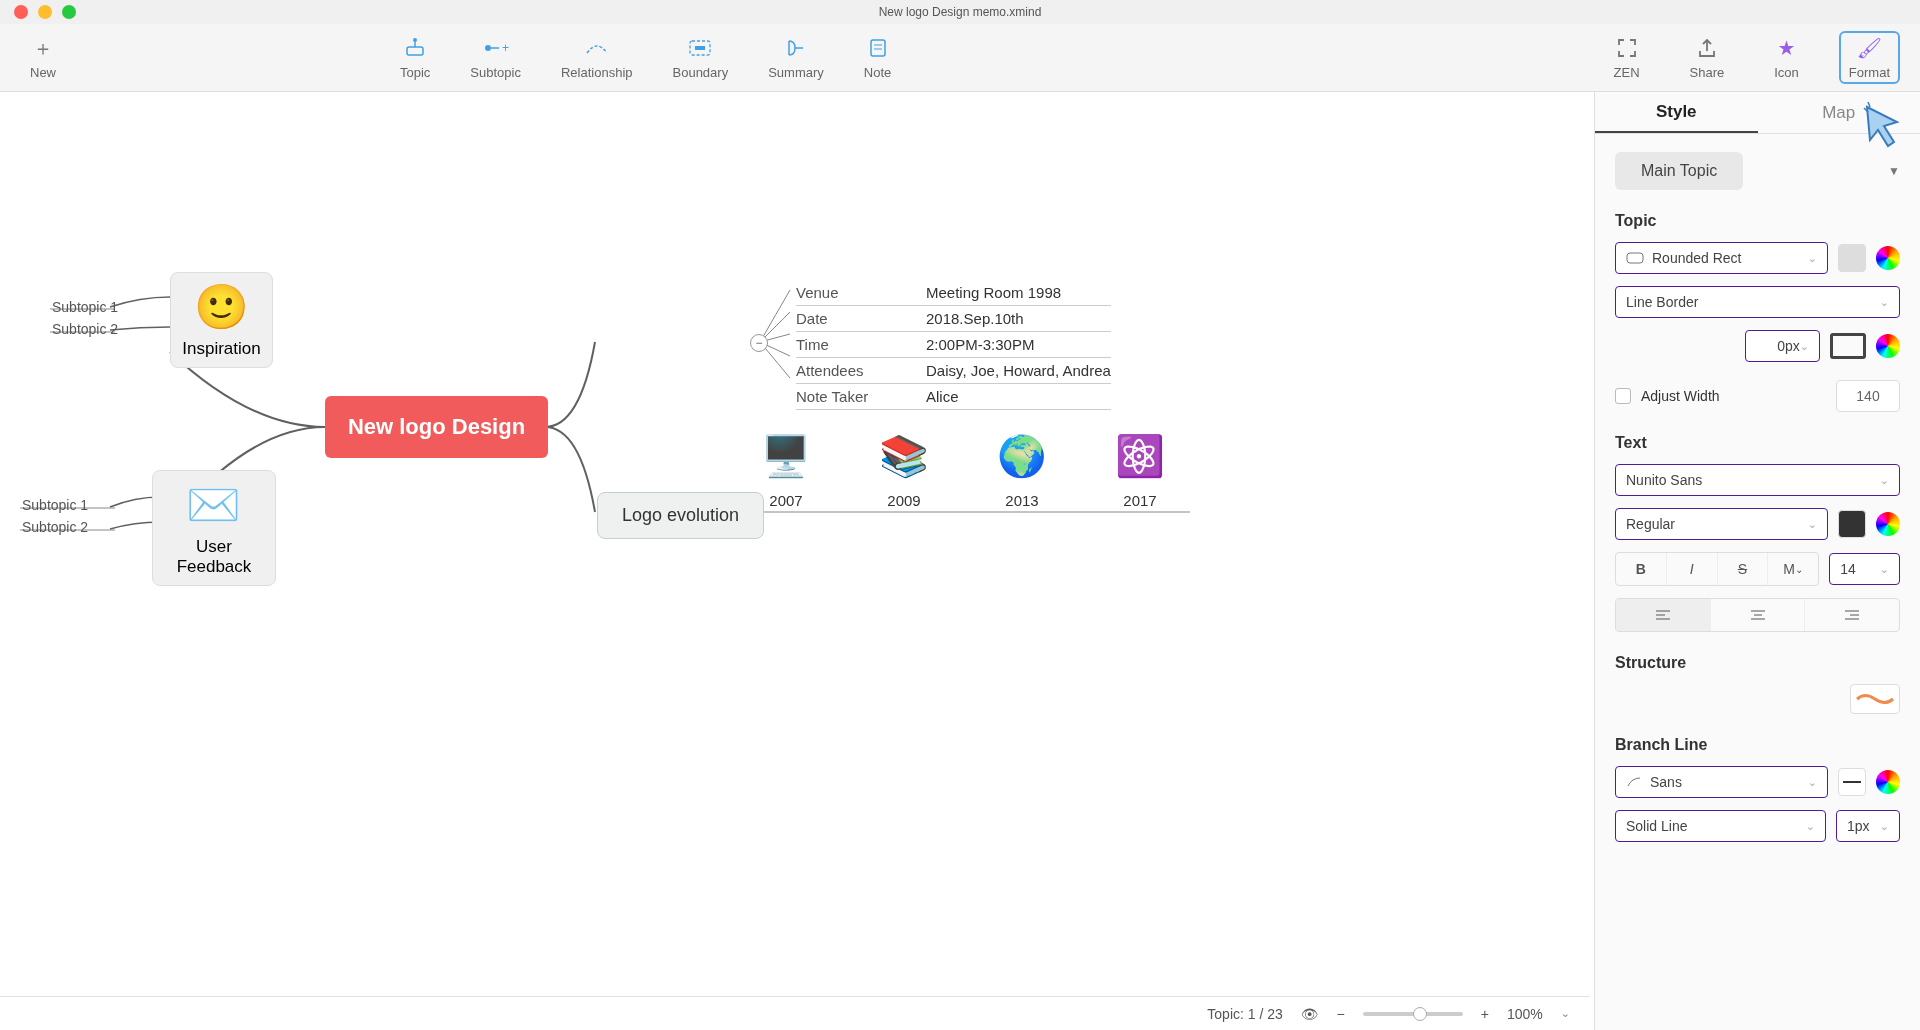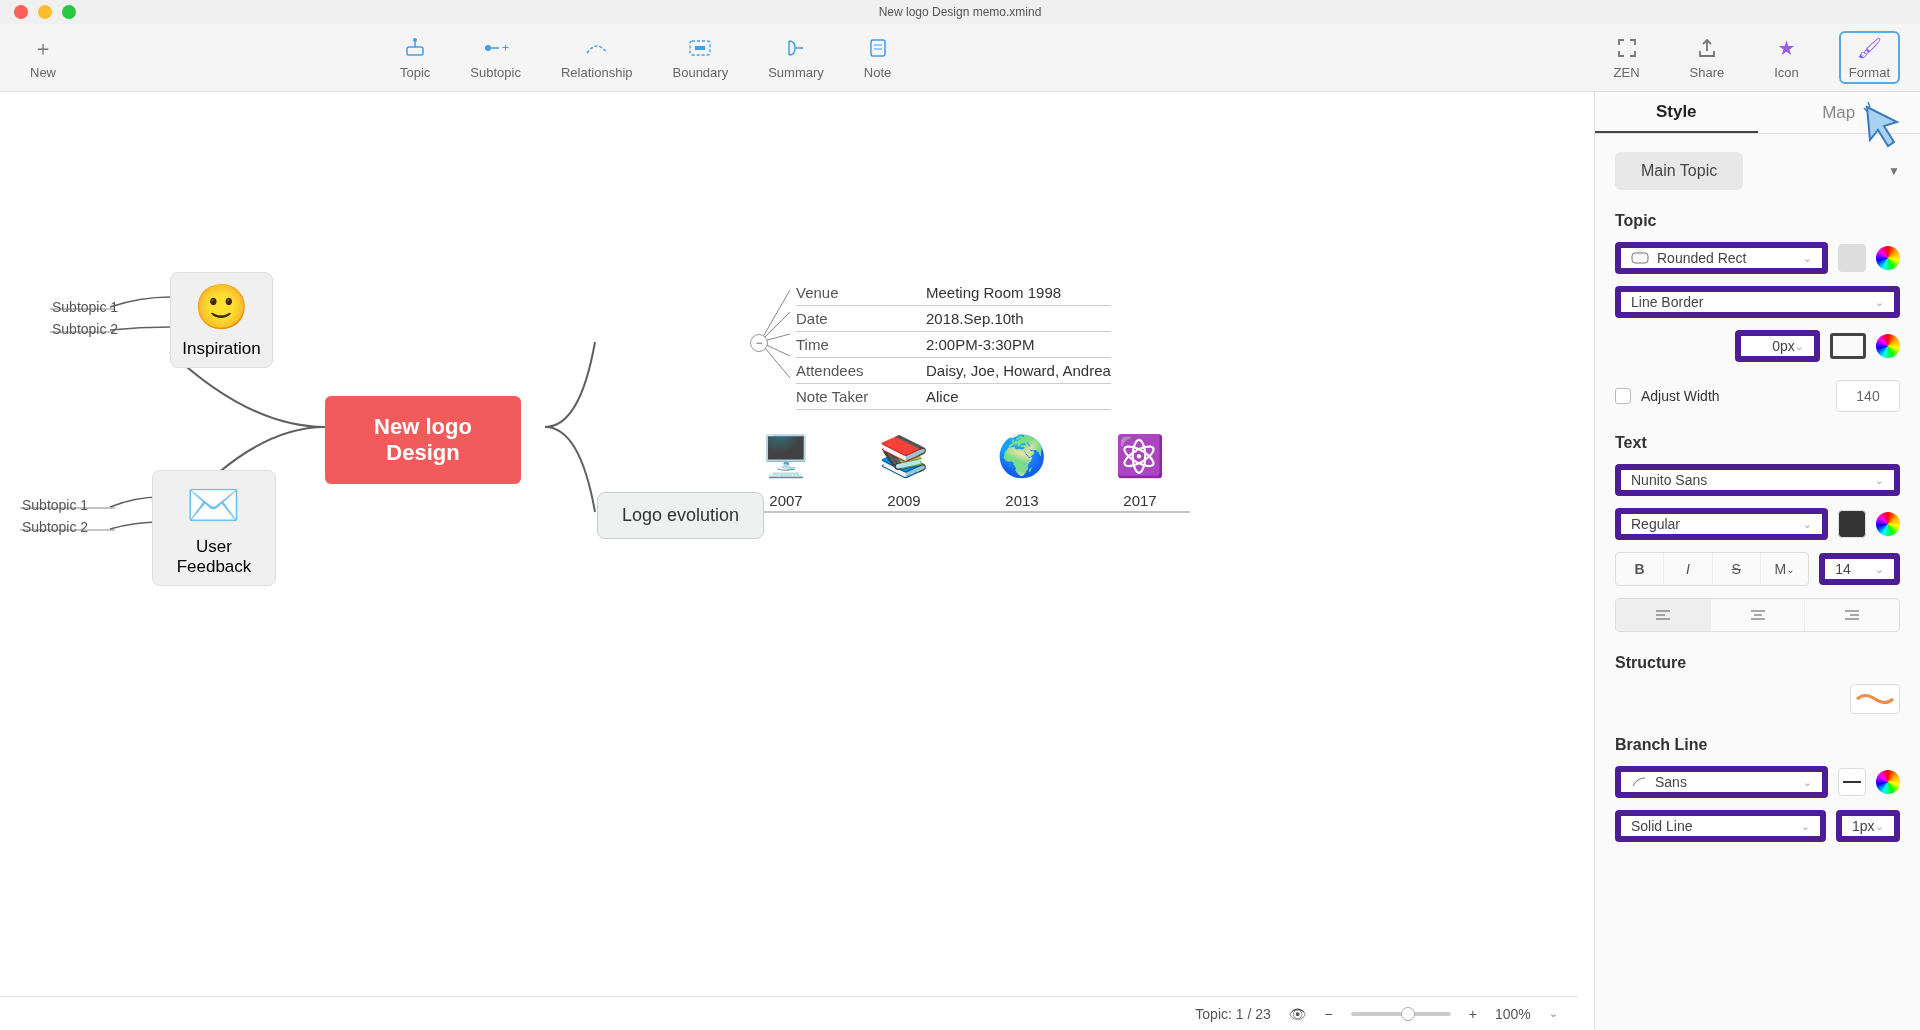--- a/index.html
+++ b/index.html
@@ -28,38 +28,38 @@
 
 .side-tabs { display: flex; height: 42px; border-bottom: 1px solid #e0e0e0; }
 .side-tab { flex: 1; display: flex; align-items: center; justify-content: center; font-size: 17px; color: #888; cursor: pointer; }
 .side-tab.active { font-weight: 700; color: #222; border-bottom: 2px solid #444; }
 
 .side-body { flex: 1; padding: 18px 20px; overflow-y: auto; font-size: 14px; color: #333; }
 .side-row { display: flex; align-items: center; gap: 10px; margin-bottom: 12px; }
 .main-topic-chip { background: #e8e8e8; padding: 10px 26px; border-radius: 6px; color: #444; font-size: 16px; }
 .chev { margin-left: auto; color: #777; font-size: 12px; }
 .section-heading { font-weight: 700; margin-top: 22px; margin-bottom: 12px; font-size: 16px; }
-.select { flex: 1; background: #fff; border: 6px solid #4c1d95; border-radius: 4px; height: 32px; display: flex; align-items: center; padding: 0 10px; font-size: 14px; color: #444; justify-content: space-between; cursor: pointer; }
+.select { flex: 1; background: #fff; border: 1px solid #4c1d95; border-radius: 4px; height: 32px; display: flex; align-items: center; padding: 0 10px; font-size: 14px; color: #444; justify-content: space-between; cursor: pointer; }
 .select .caret { color: #aaa; font-size: 11px; }
 .swatch { width: 28px; height: 28px; border: 1px solid #ddd; border-radius: 4px; background: #ddd; cursor: pointer; }
 .color-wheel { width: 24px; height: 24px; border-radius: 50%; background: conic-gradient(red,orange,yellow,lime,cyan,blue,magenta,red); cursor: pointer; }
 .small-input { width: 64px; height: 32px; border: 1px solid #ddd; border-radius: 4px; background: #fff; text-align: center; font-size: 14px; color: #666; }
 .rect-preview { width: 36px; height: 26px; border: 3px solid #444; border-radius: 3px; cursor: pointer; }
 .checkbox { width: 16px; height: 16px; border: 1px solid #bbb; border-radius: 3px; background: #fff; cursor: pointer; }
 .btn-row { display: flex; gap: 0; border: 1px solid #ddd; border-radius: 4px; overflow: hidden; }
 .btn-row .seg { flex: 1; height: 32px; display: flex; align-items: center; justify-content: center; font-size: 14px; color: #555; cursor: pointer; border-right: 1px solid #eee; }
 .btn-row .seg:last-child { border-right: none; }
 .btn-row .seg.active { background: #eee; }
 .structure-preview { width: 50px; height: 30px; background: #fff; border: 1px solid #ddd; border-radius: 4px; display: flex; align-items: center; justify-content: center; cursor: pointer; }
 
 .cursor-arrow { position: absolute; top: 10px; right: 18px; width: 40px; height: 50px; z-index: 50; pointer-events: none; }
 
 
 .node { position: absolute; border-radius: 8px; padding: 8px 20px; font-size: 17px; text-align: center; }
-.central { left: 325px; top: 400px; width: 196px; padding: 18px; background: #f15b5b; color: #fff; font-weight: 700; font-size: 22px; border-radius: 6px; }
+.central { left: 325px; top: 400px; width: 223px; padding: 18px; background: #f15b5b; color: #fff; font-weight: 700; font-size: 22px; border-radius: 6px; }
 .box-node { background: #f0f0f0; border: 1px solid #ddd; display: flex; flex-direction: column; align-items: center; }
 .box-node .icon-big { font-size: 44px; margin-bottom: 6px; }
 .subtopic-label { position: absolute; font-size: 14px; color: #555; }
 .branch-node { background: #eef1f0; border: 1px solid #c5d0cc; padding: 12px 24px; border-radius: 8px; font-size: 18px; color: #333; }
 
 .agenda-table { position: absolute; font-size: 15px; color: #333; }
 .agenda-table .row { display: flex; gap: 40px; padding: 4px 0; border-bottom: 1px solid #ccc; }
 .agenda-table .label { width: 90px; color: #555; }
 .logo-years { position: absolute; display: flex; gap: 70px; }
 .logo-year { display: flex; flex-direction: column; align-items: center; gap: 12px; }
@@ -258,21 +258,21 @@
       <div class="logo-year">
         <div class="pic">🌍</div>
         <div class="yr">2013</div>
       </div>
       <div class="logo-year">
         <div class="pic">⚛️</div>
         <div class="yr">2017</div>
       </div>
     </div>
 
-    <div class="statusbar" style="right:16px;">
+    <div class="statusbar" style="right:4px;">
       <span>Topic: 1 / 23</span>
       <span>👁</span>
       <span>−</span>
       <div class="slider">
           <div class="knob"></div>
         </div>
       <span>+</span>
       <span>100%</span>
       <span style="font-size:11px;color:#888;">⌄</span>
     </div>

